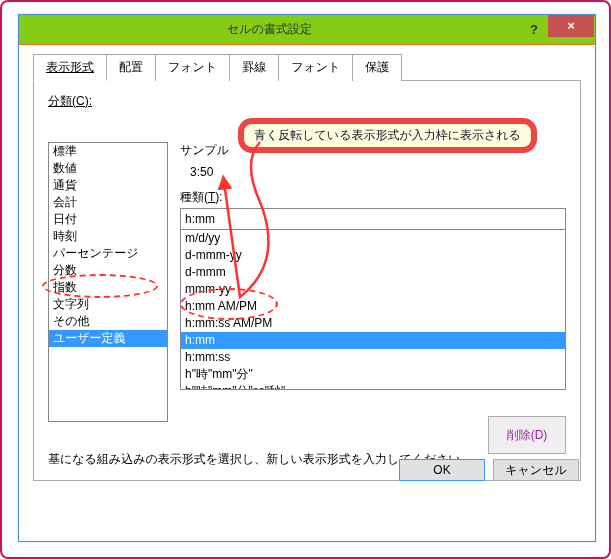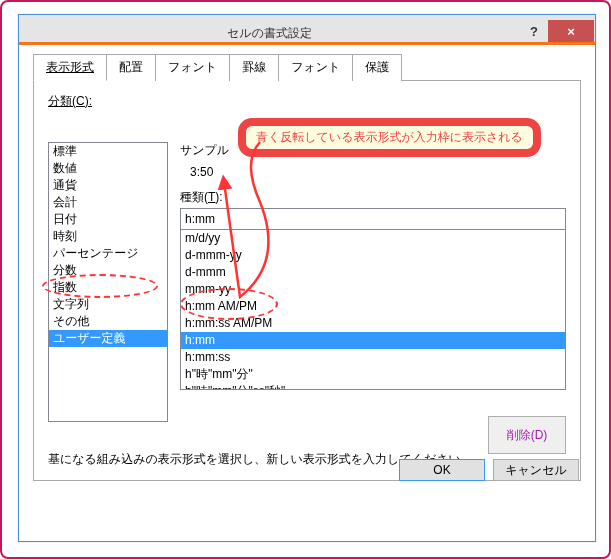--- a/index.html
+++ b/index.html
@@ -1,19 +1,19 @@
 <!DOCTYPE html>
 <html><head>
 <meta charset="utf-8">
 <style>
   * { box-sizing: border-box; margin: 0; padding: 0; }
   body { font-family: "MS PGothic", "Meiryo", sans-serif; font-size: 12px; background: #fff; }
   .outer-frame { width: 611px; height: 559px; border: 2px solid #c2185b; border-radius: 8px; position: relative; background: #fff; overflow: hidden; }
   .dialog { position: absolute; left: 16px; top: 12px; width: 578px; height: 528px; border: 1px solid #4a90d9; box-shadow: 0 0 0 1px rgba(0,0,0,0.05); background: #fff; }
-  .titlebar { height: 30px; background: #e5e5e5; display: flex; align-items: flex-end; border-bottom: 3px solid #f97316; position: relative; }
+  .titlebar { height: 30px; background: #84cc16; display: flex; align-items: center; border-bottom: 1px solid #f97316; position: relative; }
   .titlebar .title { flex: 1; text-align: center; font-size: 12px; color: #333; }
   .titlebar .help-btn { width: 28px; height: 22px; display: flex; align-items: center; justify-content: center; color: #333; font-size: 13px; font-weight: bold; cursor: pointer; }
   .titlebar .close-btn { width: 46px; height: 22px; background: #c75050; color: #fff; display: flex; align-items: center; justify-content: center; margin-right: 1px; margin-top: -8px; cursor: pointer; }
   .close-x { font-family: Arial, sans-serif; font-size: 13px; font-weight: bold; }
   .body { padding: 8px 14px 14px 14px; position: relative; }
   .tabs { display: flex; gap: 0; border-bottom: 1px solid #a9a9a9; }
   .tab { border: 1px solid #a9a9a9; border-bottom: none; padding: 4px 12px; background: #fff; font-size: 12px; position: relative; top: 1px; margin-right: -1px; cursor: pointer; }
   .tab.active { background: #fff; border-top: 1px solid #a9a9a9; border-bottom: 1px solid #fff; z-index: 2; text-decoration: underline; }
   .tabpanel { border: 1px solid #a9a9a9; border-top: none; padding: 12px 14px 0 14px; height: 400px; position: relative; background: #fff; }
   .cat-label { font-size: 12px; margin-bottom: 2px; text-decoration: underline; }
@@ -31,21 +31,21 @@
   .type-list { width: 100%; height: 160px; border: 1px solid #828790; border-top: none; overflow-y: scroll; background: #fff; }
   .type-item { padding: 1px 4px; font-size: 12px; line-height: 15px; }
   .type-item.selected { background: #3399ff; color: #fff; }
   .delete-btn { position: absolute; right: 0; bottom: -32px; width: 78px; height: 38px; border: 1px solid #adadad; background: #efefef; color: #a21caf; font-size: 12px; cursor: default; }
   .hint { position: absolute; left: 14px; bottom: 12px; font-size: 12px; }
   .dlg-buttons { position: absolute; right: 16px; bottom: 14px; display: flex; gap: 8px; }
   .dlg-btn { width: 86px; height: 22px; border: 1px solid #adadad; background: #e1e1e1; font-size: 12px; cursor: pointer; }
   .dlg-btn.primary { border: 1px solid #3399ff; }
   
   .annot-oval { position: absolute; border: 2px dashed #ff3333; border-radius: 50%/50%; pointer-events: none; }
-  .annot-bubble { position: absolute; background: #fffde0; border: 8px solid #ef4444; border-radius: 14px; padding: 3px 10px; font-size: 12px; color: #ef4444; white-space: nowrap; pointer-events: none; }
+  .annot-bubble { position: absolute; background: #fffde0; border: 6px solid #ef4444; border-radius: 14px; padding: 3px 10px; font-size: 12px; color: #0f172a; white-space: nowrap; pointer-events: none; }
   .annot-arrow { position: absolute; pointer-events: none; }
   
   .type-list::-webkit-scrollbar { width: 17px; }
   .type-list::-webkit-scrollbar-track { background: #f0f0f0; }
   .type-list::-webkit-scrollbar-thumb { background: #cdcdcd; border: 1px solid #a6a6a6; }
 </style>
 </head>
 <body>
 
 <div class="outer-frame">

